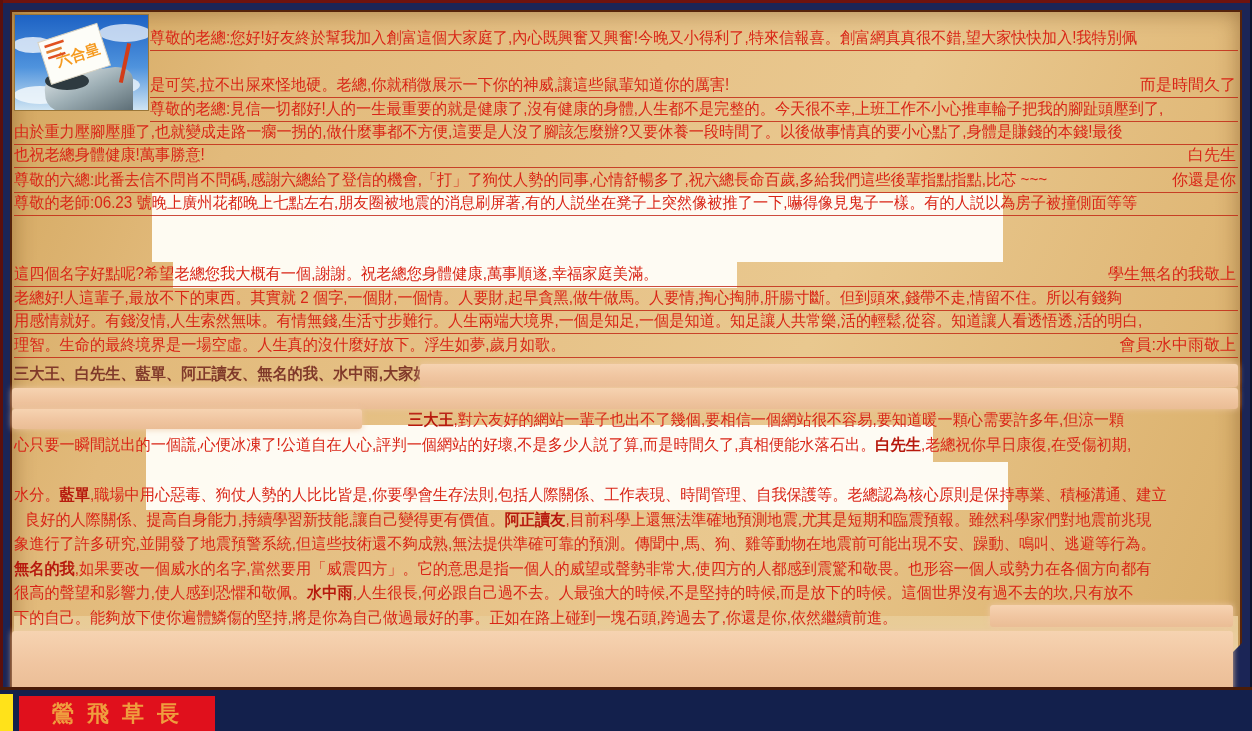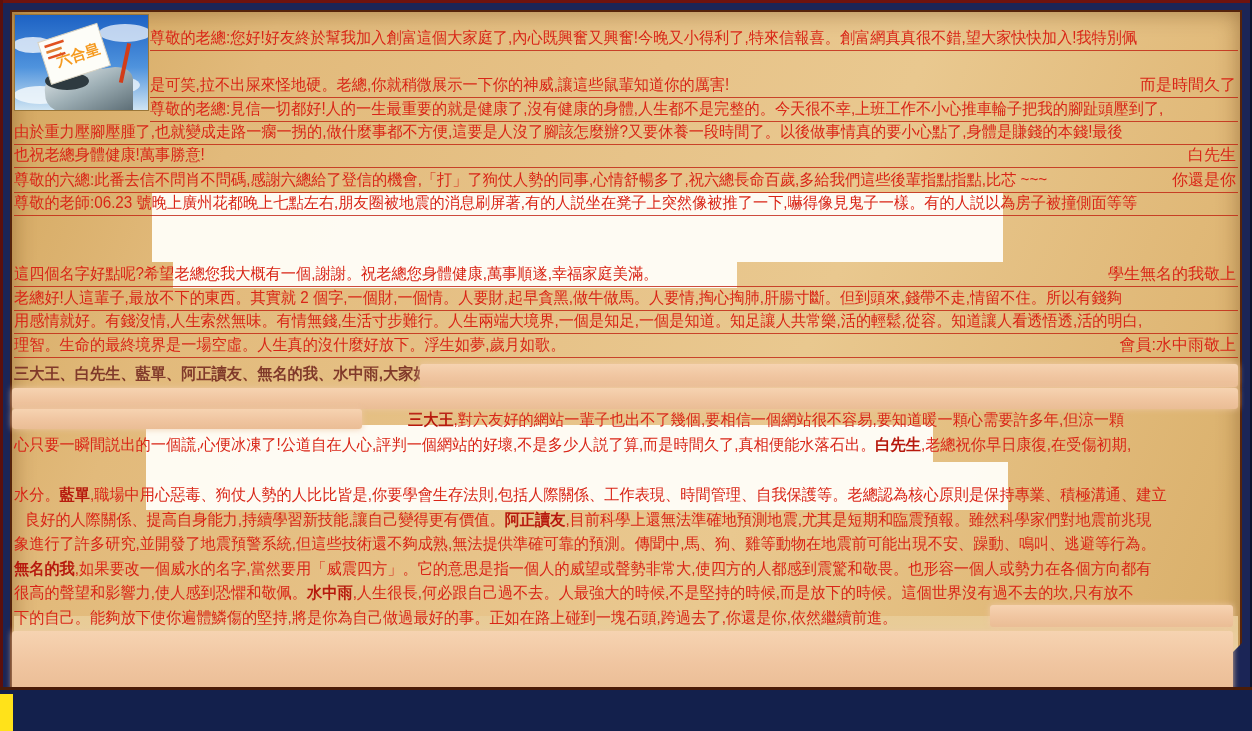--- a/index.html
+++ b/index.html
@@ -118,13 +118,14 @@
       <div class="redact" style="left: 420px; top: 353px; width: 818px; height: 23px;"></div>
       <div class="redact" style="left: 12px; top: 377px; width: 1226px; height: 21px;"></div>
       <div class="redact" style="left: 12px; top: 398px; width: 350px; height: 20px;"></div>
       <div class="redact" style="left: 990px; top: 594px; width: 243px; height: 22px;"></div>
       <div class="redact" style="left: 12px; top: 620px; width: 1221px; height: 61px;"></div>
     </div>
 
   <div class="bottom-line"></div>
   <div class="bottom-band"></div>
   <div class="yellow-stripe"></div>
+  <div class="badge">鶯飛草長</div>
 </div>
 
 </body></html>

